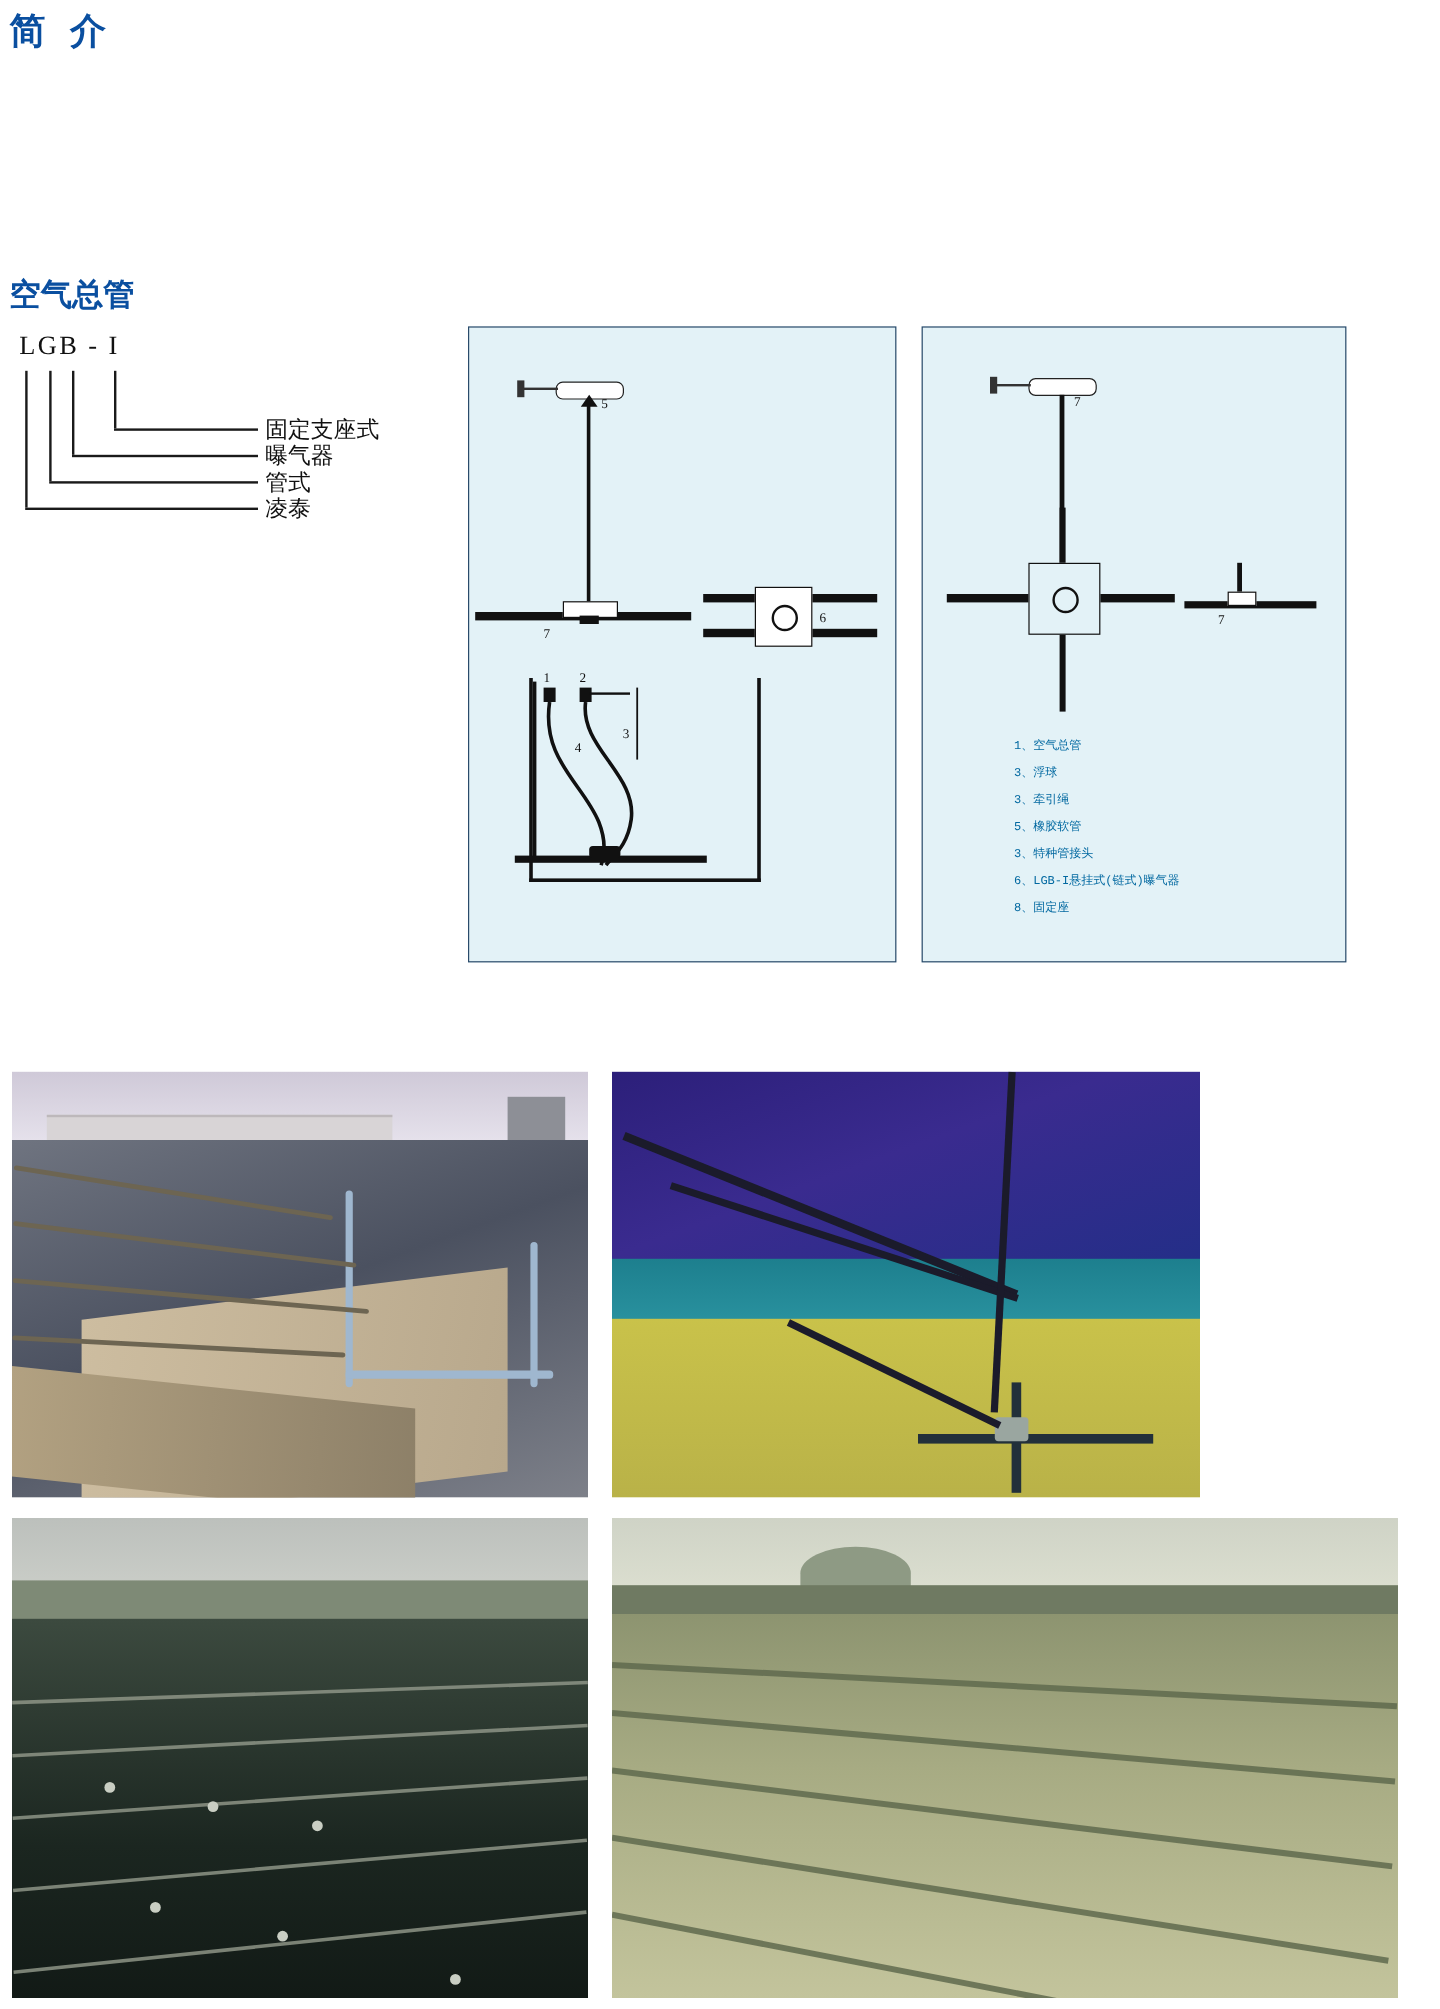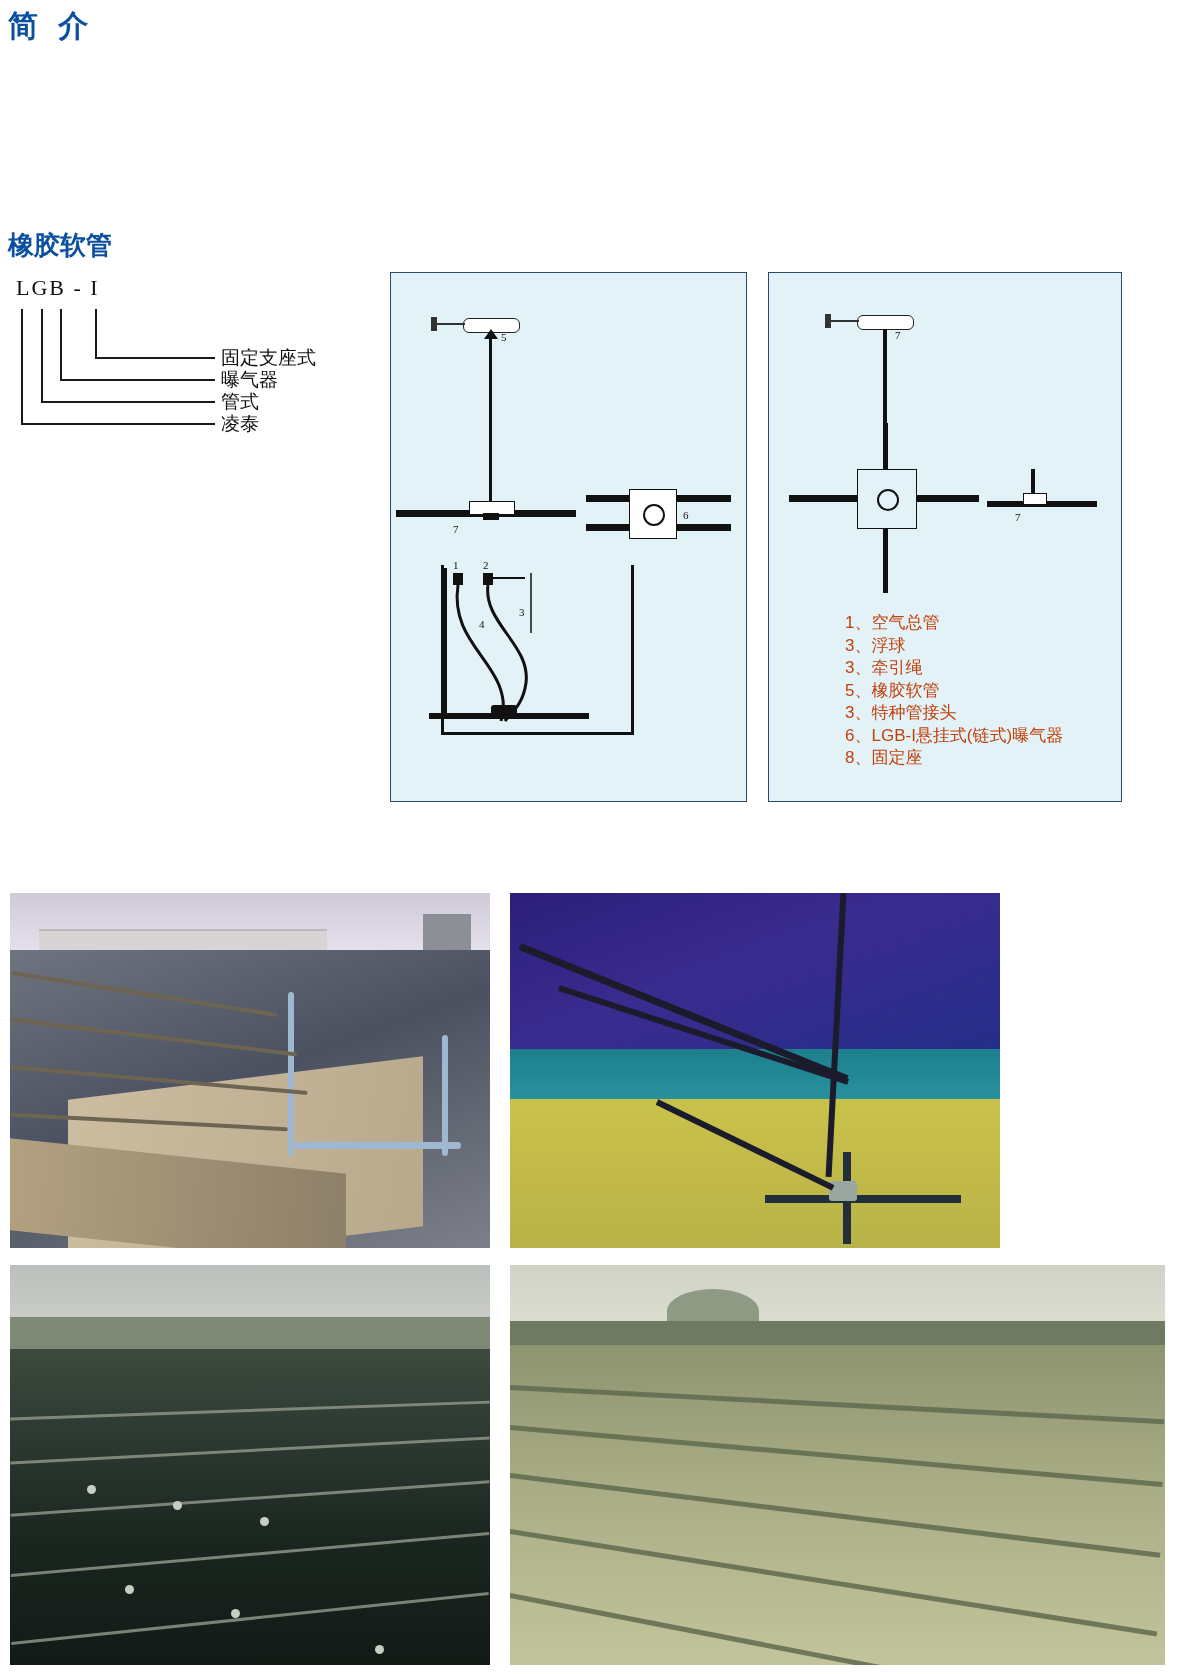--- a/index.html
+++ b/index.html
@@ -61,22 +61,22 @@
   .panel.right{left:378px;width:352px;height:528px;}
 
   .bar{position:absolute;background:#111;}
   .thin{position:absolute;background:#333;}
   .num{
     position:absolute;font-size:11px;color:#111;
     font-family:"Liberation Serif","DejaVu Serif",serif;
   }
   .legend{position:absolute;left:455px;top:340px;}
   .legend div{
-    font-size:17px;line-height:22.5px;color:#c2410c;
-    font-family:Liberation Sans, sans-serif;
+    font-size:10px;line-height:22.5px;color:#0369a1;
+    font-family:Liberation Mono, monospace;
     white-space:nowrap;
   }
 
   
   .photo{position:absolute;overflow:hidden;}
   .ph1{left:10px;top:893px;width:480px;height:355px;}
   .ph2{left:510px;top:893px;width:490px;height:355px;}
   .ph3{left:10px;top:1265px;width:480px;height:400px;}
   .ph4{left:510px;top:1265px;width:655px;height:400px;}
 
@@ -124,21 +124,21 @@
   .ph4 .line{position:absolute;height:5px;background:#5f6a4e;opacity:.85;
     transform-origin:left center;}
 </style>
 </head>
 <body>
 
 <div class="page">
 
   <div class="intro-title">简 介</div>
 
-  <div class="model-title">橡胶软管</div>
+  <div class="model-title">空气总管</div>
 
   <div class="model-box">
     <div class="model-code">LGB - I</div>
 
     <div class="lead v" style="left:13px;top:34px;height:114px;"></div>
     <div class="lead v" style="left:33px;top:34px;height:92px;"></div>
     <div class="lead v" style="left:52px;top:34px;height:70px;"></div>
     <div class="lead v" style="left:87px;top:34px;height:48px;"></div>
 
     <div class="lead h" style="left:87px;top:82px;width:120px;"></div>

